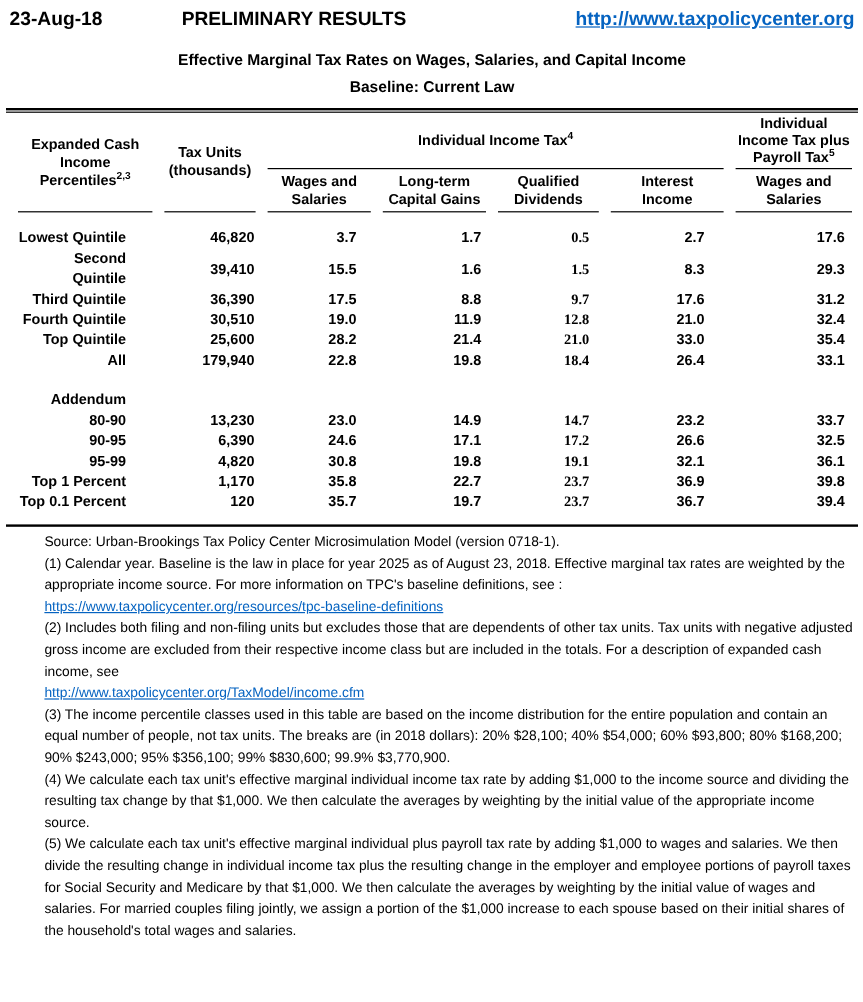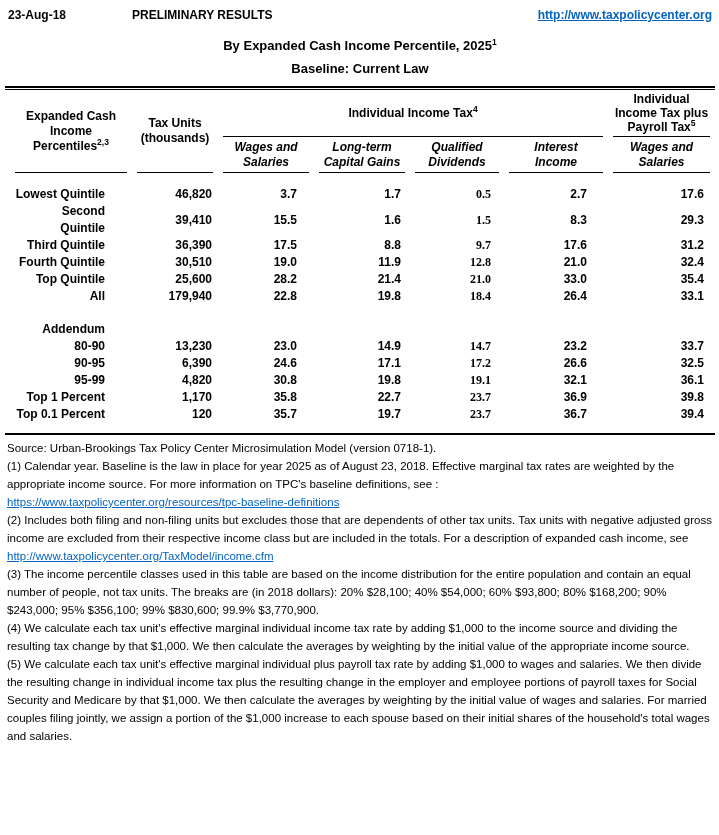--- a/index.html
+++ b/index.html
@@ -9,21 +9,21 @@
     color: #000;
     font-family: "Liberation Sans", sans-serif;
     padding: 6px 4px 0 5px;
     overflow: hidden;
   }
   a { color: #0563C1; text-decoration: underline; }
 
   
   .page-header {
     display: flex; align-items: baseline;
-    font-weight: bold; font-size: 12px;
+    font-weight: bold; font-size: 16px;
     padding: 2px 3px 0 3px;
   }
   .ph-status { margin-left: 66px; }
   .ph-link { margin-left: auto; }
 
   
   .titles { text-align: center; font-weight: bold; font-size: 13px; margin-top: 17px; }
   .t-line { margin: 0 0 10px 0; line-height: 13px; }
   sup { font-size: 8.5px; vertical-align: super; line-height: 0; font-weight: bold; }
 
@@ -38,49 +38,49 @@
     font-size: 12px; font-weight: bold;
     margin: 0 auto;
   }
   th { padding: 0; font-weight: bold; vertical-align: middle; text-align: center; }
   .pre { white-space: pre-line; }
   tr.hdr-r1 th { height: 47px; }
   tr.hdr-r2 th { height: 36px; }
   th.underlined { border-bottom: 1.5px solid #000; }
   th.rowspan-col { line-height: 15px; }
   th.group-payroll { line-height: 14px; margin-left: 31px; }
-  tr.hdr-r2 th { line-height: 15px; font-style: italic; }
+  tr.hdr-r2 th { line-height: 15px; }
 
   tbody td { height: 17px; line-height: 17px; padding: 0; text-align: right; overflow: hidden; }
   tbody td.lbl { padding-right: 22px; }
   tbody td:nth-child(2) { padding-right: 1px; }
   tbody td:nth-child(3) { padding-right: 12px; }
   tbody td:nth-child(4) { padding-right: 4px; }
   tbody td:nth-child(5) { padding-right: 8px; font-family: Liberation Serif, serif; }
   tbody td:nth-child(6) { padding-right: 16px; }
   tbody td:nth-child(7) { padding-right: 6px; }
   tr.first-data td { padding-top: 13px; }
   tr.spacer td { height: 16px; }
 
   
-  .footnotes { font-size: 11.5px; line-height: 18px; margin-top: 4px; padding: 0 2px; font-weight: normal; }
+  .footnotes { font-size: 11.5px; line-height: 18px; margin-top: 4px; padding: 0 2px; font-weight: normal; margin-left: 30px; }
   .footnotes p { margin: 0; }
   .footnotes a { display: block; }
 </style>
 </head>
 <body>
 
 <div class="page-header">
   <span class="ph-date">23-Aug-18</span>
   <span class="ph-status">PRELIMINARY RESULTS</span>
   <a class="ph-link" href="#">http://www.taxpolicycenter.org</a>
 </div>
 
 <div class="titles">
-  <p class="t-line"><span>By Expanded Cash Income Percentile, 2025</span><sup>1</sup></p>
+  <p class="t-line">Effective Marginal Tax Rates on Wages, Salaries, and Capital Income</p>
   <p class="t-line">Baseline: Current Law</p>
 </div>
 
 <div class="rule-double"></div>
 
 <table class="results">
   <colgroup>
     <col style="width:112px">
       <col style="width:76px">
       <col style="width:86px">

